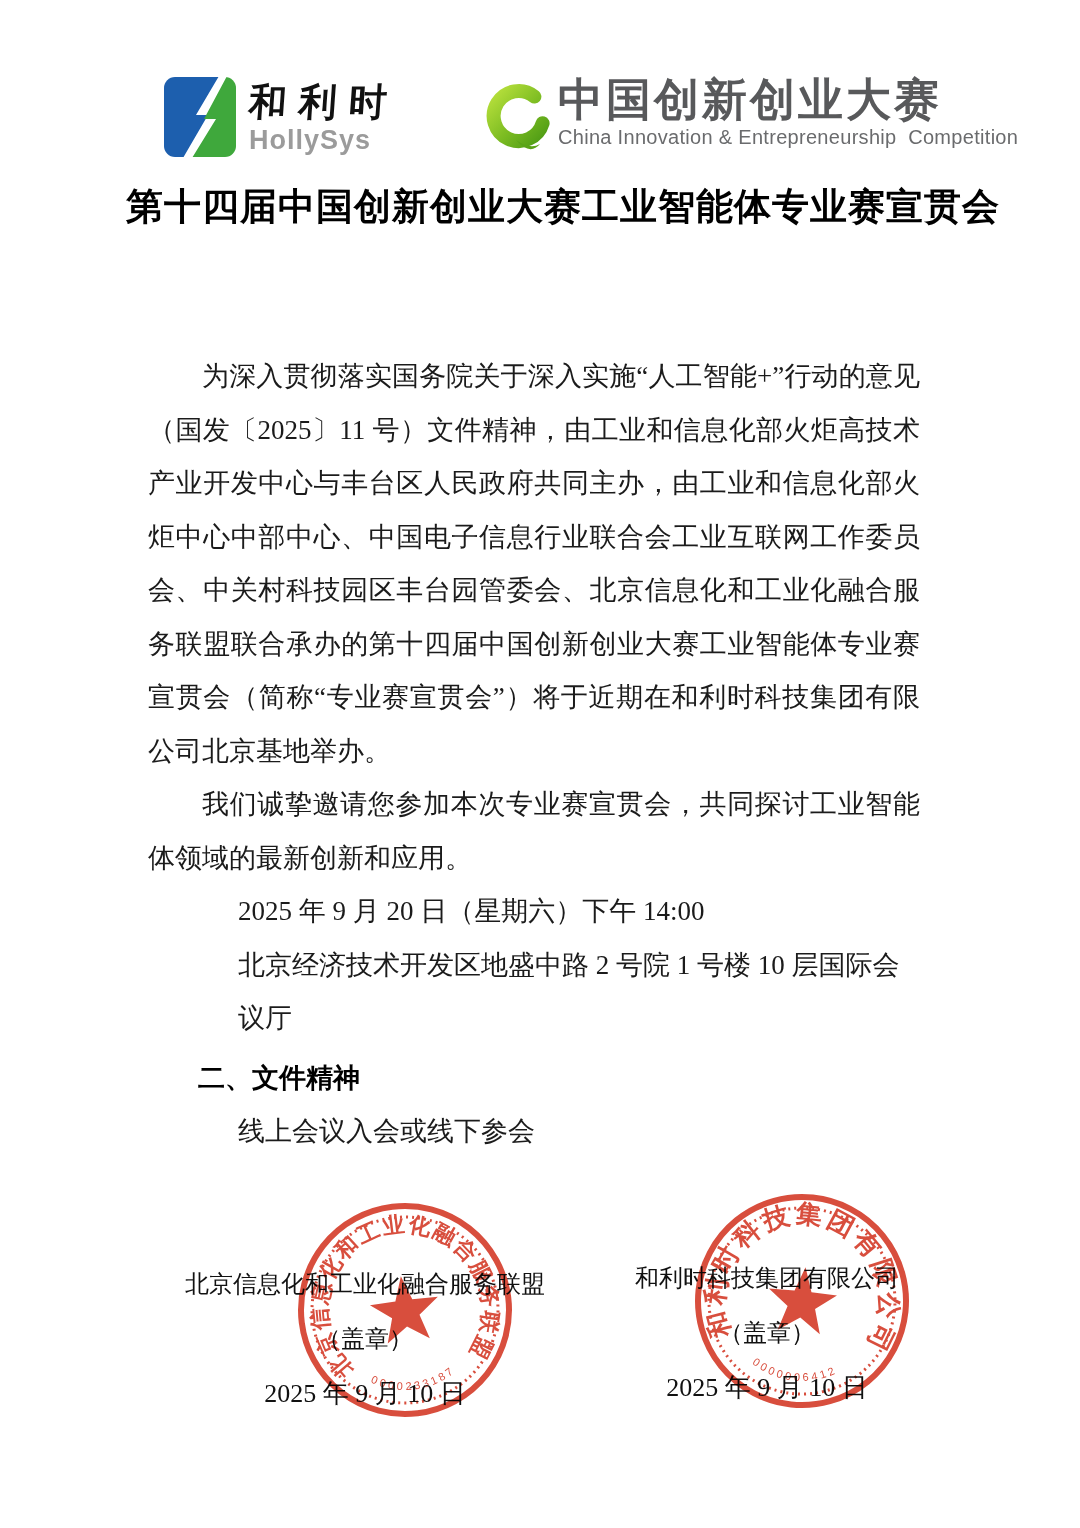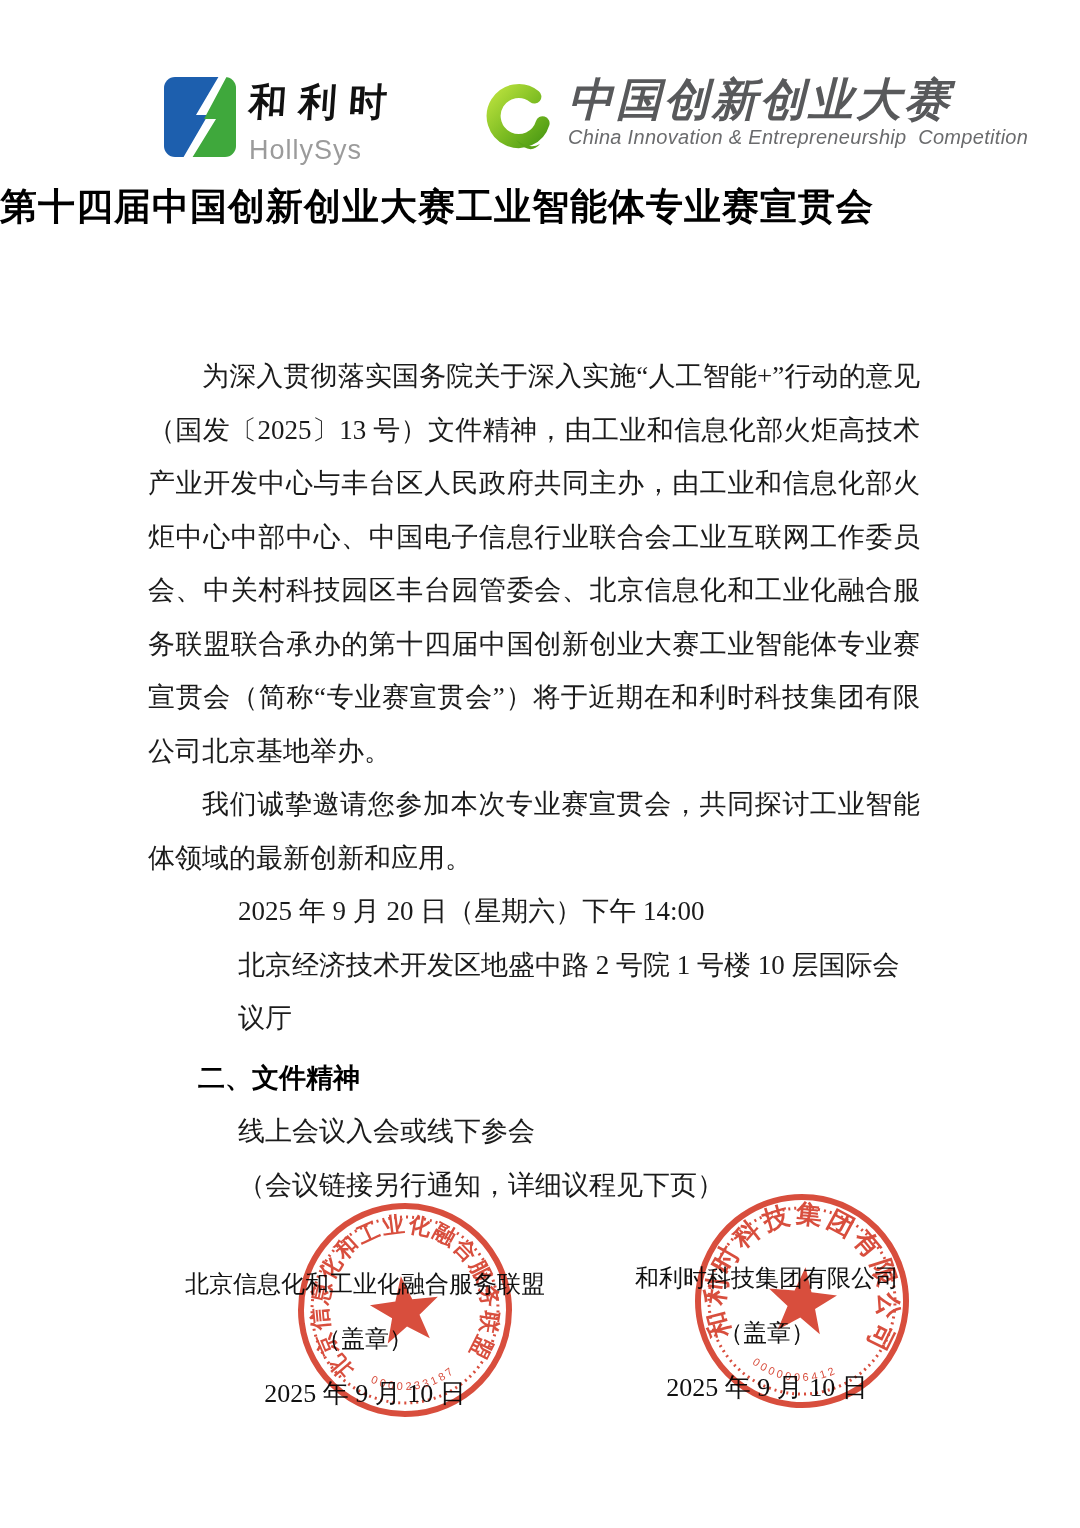--- a/index.html
+++ b/index.html
@@ -14,35 +14,35 @@
   .holly-emblem{width:74px;height:82px;}
   .holly-text{margin-left:12px;padding-top:4px;}
   .holly-cn{
     font-size:38px;font-weight:bold;color:#111;
     letter-spacing:12px;line-height:44px;
     font-family:"DejaVu Serif","Liberation Serif",serif;
     transform:skewX(-4deg);
   }
   .holly-en{
     font-family:"Liberation Sans","DejaVu Sans",sans-serif;
-    font-size:27px;font-weight:normal;color:#9b9b9b;letter-spacing:1px;line-height:28px;margin-top:12px;
+    font-size:27px;font-weight:bold;color:#9b9b9b;letter-spacing:1px;line-height:28px;margin-top:2px;
   }
   .ciec{position:absolute;left:486px;top:74px;display:flex;align-items:flex-start;}
   .ciec-swoosh{width:66px;height:76px;margin-top:4px;}
-  .ciec-text{margin-left:16px;font-style:italic;}
+  .ciec-text{margin-left:6px;}
   .ciec-cn{
     font-size:45px;color:#58595b;letter-spacing:3px;line-height:52px;
     font-family:"Liberation Serif","DejaVu Serif",serif;font-weight:600;
   }
   .ciec-en{
     font-family:"Liberation Sans","DejaVu Sans",sans-serif;
     font-size:20px;color:#6a6b6d;line-height:20px;margin-top:1px;white-space:pre;letter-spacing:0.3px;
   }
   
-  .doc-title{position:absolute;left:0;top:182px;width:1000px;text-align:left;
+  .doc-title{position:absolute;left:0;top:182px;width:1000px;text-align:right;
     font-weight:bold;color:#000;}
   .doc-title .t1{font-size:37px;line-height:50px;letter-spacing:1px;}
   .doc-title .t2{font-size:37px;line-height:50px;margin-top:22px;letter-spacing:2px;}
   
   .content{position:absolute;left:148px;top:350px;width:772px;font-size:27px;line-height:53.5px;color:#1b1b1b;}
   .para{margin:0;text-align:justify;text-indent:2em;}
   .sec-heading{font-weight:bold;padding-left:50px;margin-top:6px;color:#000;}
   .sub-line{padding-left:90px;}
   
   .sig-col{position:absolute;text-align:center;color:#111;}
@@ -100,29 +100,28 @@
         <div class="ciec-en">China Innovation &amp; Entrepreneurship  Competition</div>
       </div>
     </div>
   </div>
 
   <div class="doc-title">
     <div class="t1">第十四届中国创新创业大赛工业智能体专业赛宣贯会</div>
   </div>
 
   <div class="content">
-    <p class="para">为深入贯彻落实国务院关于深入实施“人工智能+”行动的意见（国发〔2025〕13 号）文件精神，由工业和信息化部火炬高技术产业开发中心与丰台区人民政府共同主办，由工业和信息化部火炬中心中部中心、中国电子信息行业联合会工业互联网工作委员会、中关村科技园区丰台园管委会、北京信息化和工业化融合服务联盟联合承办的第十四届中国创新创业大赛工业智能体专业赛宣贯会（简称“专业赛宣贯会”）将于近期在和利时科技集团有限公司北京基地举办。</p>
+    <p class="para">为深入贯彻落实国务院关于深入实施“人工智能+”行动的意见（国发〔2025〕11 号）文件精神，由工业和信息化部火炬高技术产业开发中心与丰台区人民政府共同主办，由工业和信息化部火炬中心中部中心、中国电子信息行业联合会工业互联网工作委员会、中关村科技园区丰台园管委会、北京信息化和工业化融合服务联盟联合承办的第十四届中国创新创业大赛工业智能体专业赛宣贯会（简称“专业赛宣贯会”）将于近期在和利时科技集团有限公司北京基地举办。</p>
     <p class="para">我们诚挚邀请您参加本次专业赛宣贯会，共同探讨工业智能体领域的最新创新和应用。</p>
 
     <div class="sub-line">2025 年 9 月 20 日（星期六）下午 14:00</div>
     <div class="sub-line">北京经济技术开发区地盛中路 2 号院 1 号楼 10 层国际会议厅</div>
 
     <div class="sec-heading">二、文件精神</div>
     <div class="sub-line">线上会议入会或线下参会</div>
-    <div class="sub-line">（会议链接另行通知，详细议程见下页）</div>
   </div>
 
   <div class="sig-col sig-left">
     <div class="row org-line">北京信息化和工业化融合服务联盟</div>
     <div class="row seal-label">（盖章）</div>
     <div class="row date-line">2025 年 9 月 10 日</div>
   </div>
 
   <div class="sig-col sig-right">
     <div class="row org-line">和利时科技集团有限公司</div>

